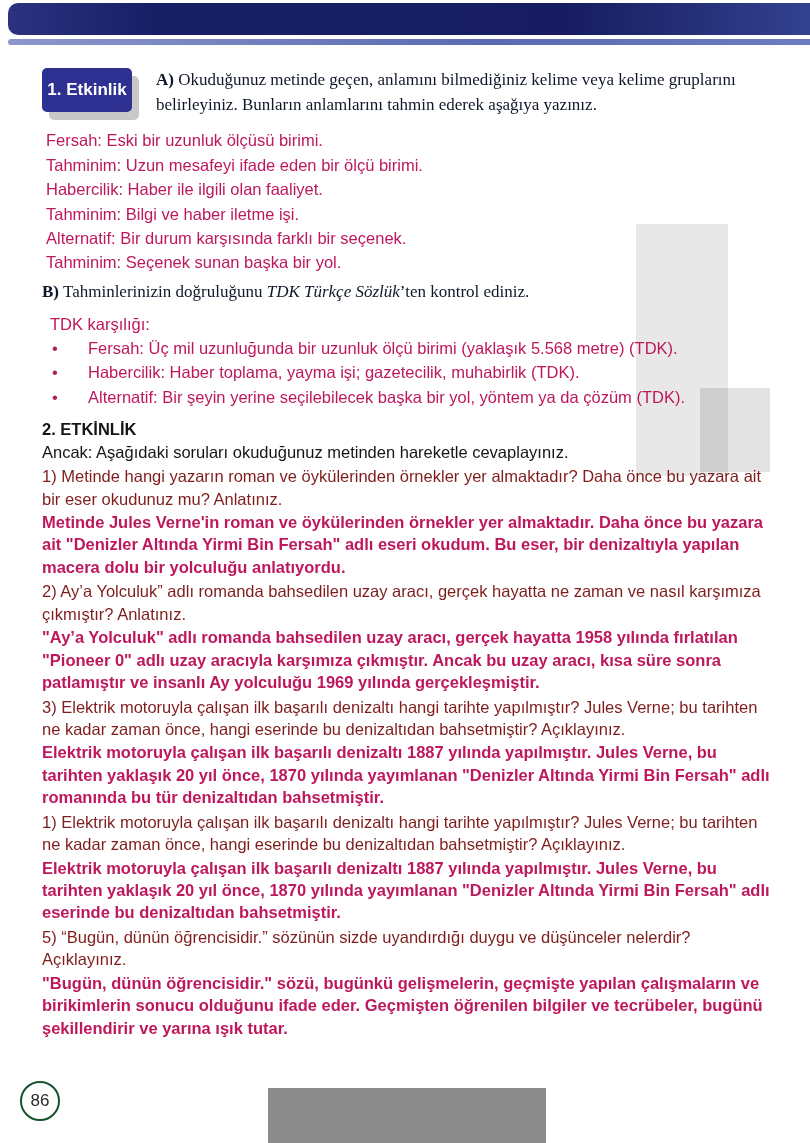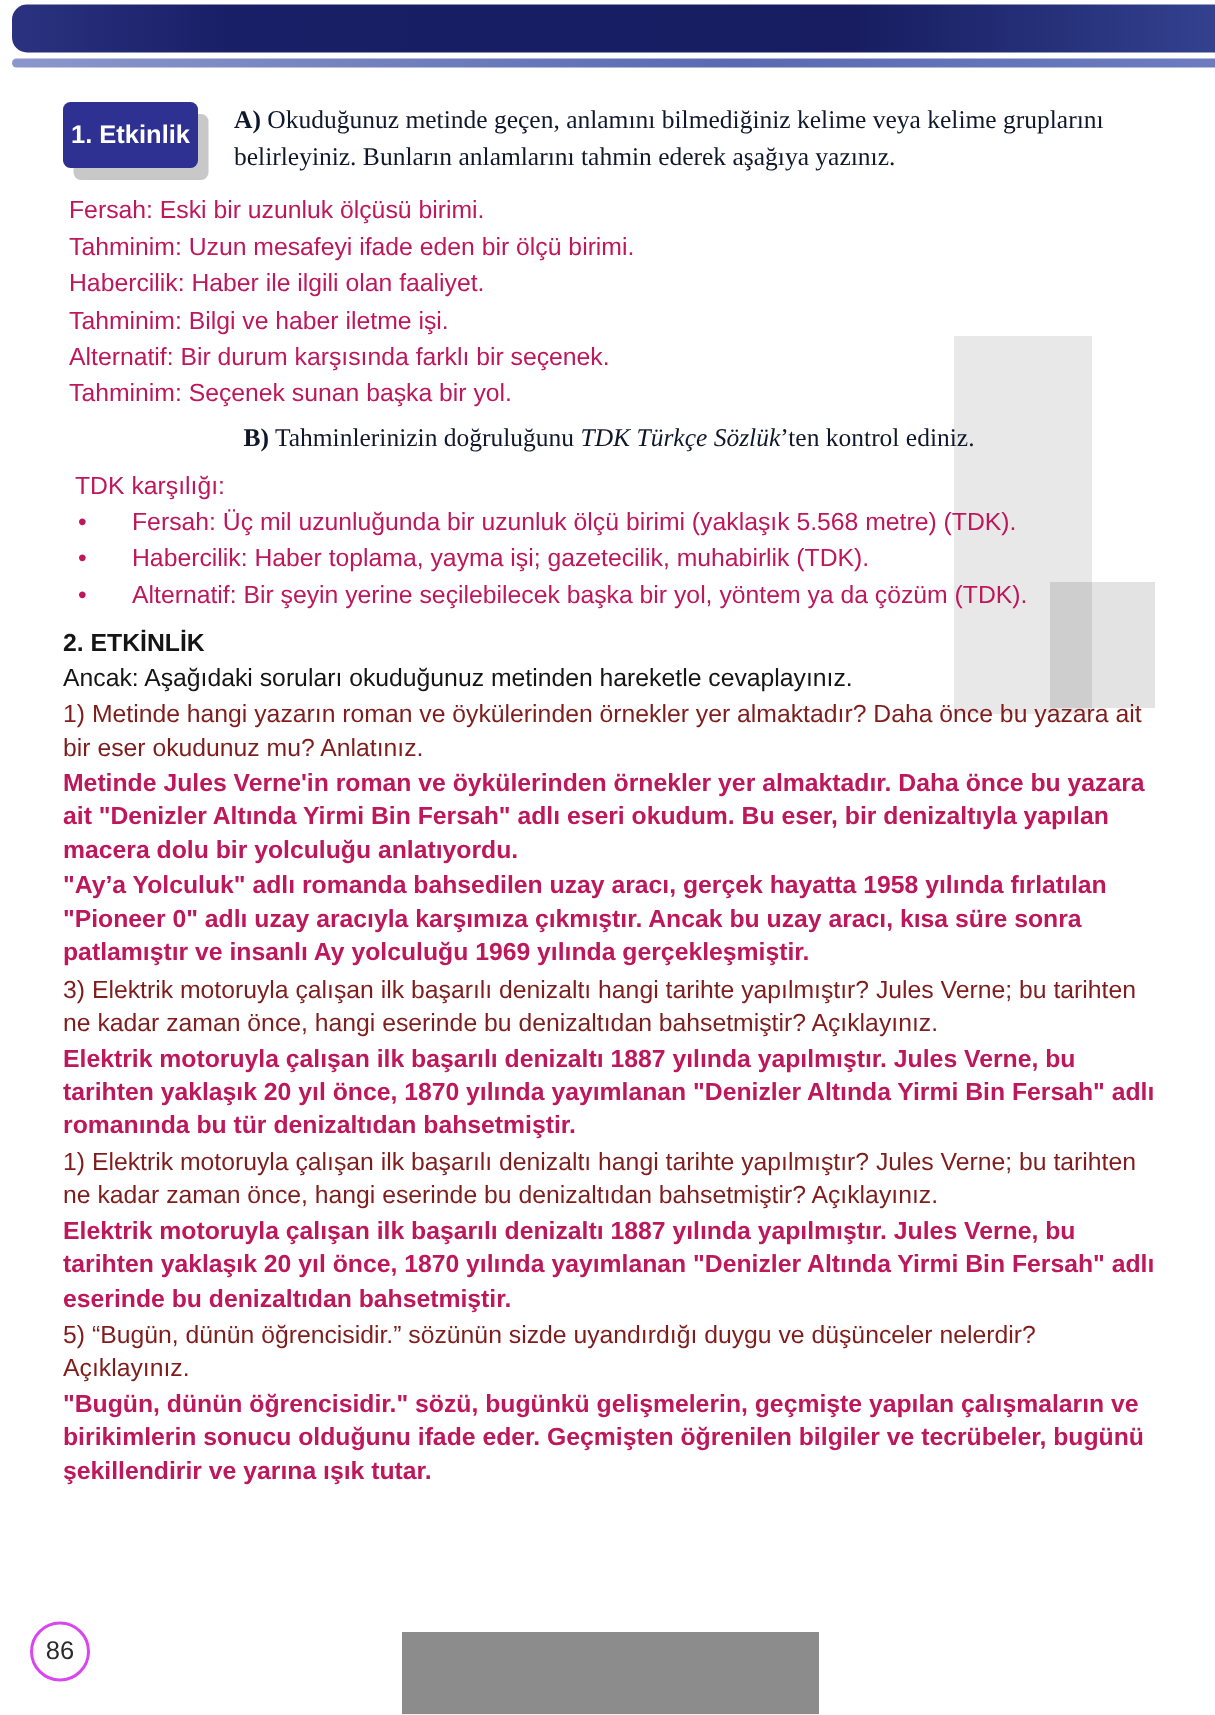--- a/index.html
+++ b/index.html
@@ -27,34 +27,34 @@
   .badge{flex:0 0 auto;width:90px;height:44px;margin-top:4px;background:#2e3192;color:#ffffff;
          display:flex;align-items:center;justify-content:center;font-weight:bold;font-size:17px;
          border-radius:5px;box-shadow:7px 8px 0 rgba(155,155,155,.55);}
   .serif{font-family:"Liberation Serif",serif;font-size:17px;line-height:1.45;color:#0f172a;}
   .part-a{margin:4px 0 0 0;}
 
   .red{color:#be185d;}
   .answers-a{margin:6px 0 6px 4px;}
   .answers-a div{margin:0 0 2px 0;}
 
-  .part-b{margin:4px 0 8px 0;text-align:center;}
+  .part-b{margin:4px 0 8px 0;}
 
   .tdk{margin:2px 0 10px 8px;}
   .tdk-title{margin-bottom:2px;}
   .bullet-row{display:flex;margin-bottom:2px;}
   .bullet-row .bullet{flex:0 0 36px;padding-left:2px;}
 
   .act2 p{margin:0;}
   .act2 .q{margin-top:2px;color:#7f1d1d;}
   .act2 .ans{margin-top:1px;font-weight:bold;}
   .act2-title{font-weight:bold;}
 
   .page-num{position:absolute;left:20px;bottom:22px;width:36px;height:36px;border-radius:50%;
-            border:2px solid #d946ef;display:flex;align-items:center;justify-content:center;
+            border:2px solid #14532d;display:flex;align-items:center;justify-content:center;
             font-size:17px;color:#2a2a2a;z-index:2;background:#fff;}
 </style>
 </head>
 <body>
 
 <div class="page">
 
   <div class="top-bars">
     <div class="bar-main"></div>
     <div class="bar-accent"></div>
@@ -100,20 +100,21 @@
       </div>
     </div>
 
     <div class="act2">
       <p class="act2-title">2. ETKİNLİK</p>
       <p>Ancak: Aşağıdaki soruları okuduğunuz metinden hareketle cevaplayınız.</p>
 
       <p class="q">1) Metinde hangi yazarın roman ve öykülerinden örnekler yer almaktadır? Daha önce bu yazara ait bir eser okudunuz mu? Anlatınız.</p>
       <p class="ans red">Metinde Jules Verne'in roman ve öykülerinden örnekler yer almaktadır. Daha önce bu yazara ait "Denizler Altında Yirmi Bin Fersah" adlı eseri okudum. Bu eser, bir denizaltıyla yapılan macera dolu bir yolculuğu anlatıyordu.</p>
 
+      <p class="q">2) Ay’a Yolculuk” adlı romanda bahsedilen uzay aracı, gerçek hayatta ne zaman ve nasıl karşımıza çıkmıştır? Anlatınız.</p>
       <p class="ans red">"Ay’a Yolculuk" adlı romanda bahsedilen uzay aracı, gerçek hayatta 1958 yılında fırlatılan "Pioneer 0" adlı uzay aracıyla karşımıza çıkmıştır. Ancak bu uzay aracı, kısa süre sonra patlamıştır ve insanlı Ay yolculuğu 1969 yılında gerçekleşmiştir.</p>
 
       <p class="q">3) Elektrik motoruyla çalışan ilk başarılı denizaltı hangi tarihte yapılmıştır? Jules Verne; bu tarihten ne kadar zaman önce, hangi eserinde bu denizaltıdan bahsetmiştir? Açıklayınız.</p>
       <p class="ans red">Elektrik motoruyla çalışan ilk başarılı denizaltı 1887 yılında yapılmıştır. Jules Verne, bu tarihten yaklaşık 20 yıl önce, 1870 yılında yayımlanan "Denizler Altında Yirmi Bin Fersah" adlı romanında bu tür denizaltıdan bahsetmiştir.</p>
 
       <p class="q">1) Elektrik motoruyla çalışan ilk başarılı denizaltı hangi tarihte yapılmıştır? Jules Verne; bu tarihten ne kadar zaman önce, hangi eserinde bu denizaltıdan bahsetmiştir? Açıklayınız.</p>
       <p class="ans red">Elektrik motoruyla çalışan ilk başarılı denizaltı 1887 yılında yapılmıştır. Jules Verne, bu tarihten yaklaşık 20 yıl önce, 1870 yılında yayımlanan "Denizler Altında Yirmi Bin Fersah" adlı eserinde bu denizaltıdan bahsetmiştir.</p>
 
       <p class="q">5) “Bugün, dünün öğrencisidir.” sözünün sizde uyandırdığı duygu ve düşünceler nelerdir? Açıklayınız.</p>
       <p class="ans red">"Bugün, dünün öğrencisidir." sözü, bugünkü gelişmelerin, geçmişte yapılan çalışmaların ve birikimlerin sonucu olduğunu ifade eder. Geçmişten öğrenilen bilgiler ve tecrübeler, bugünü şekillendirir ve yarına ışık tutar.</p>

